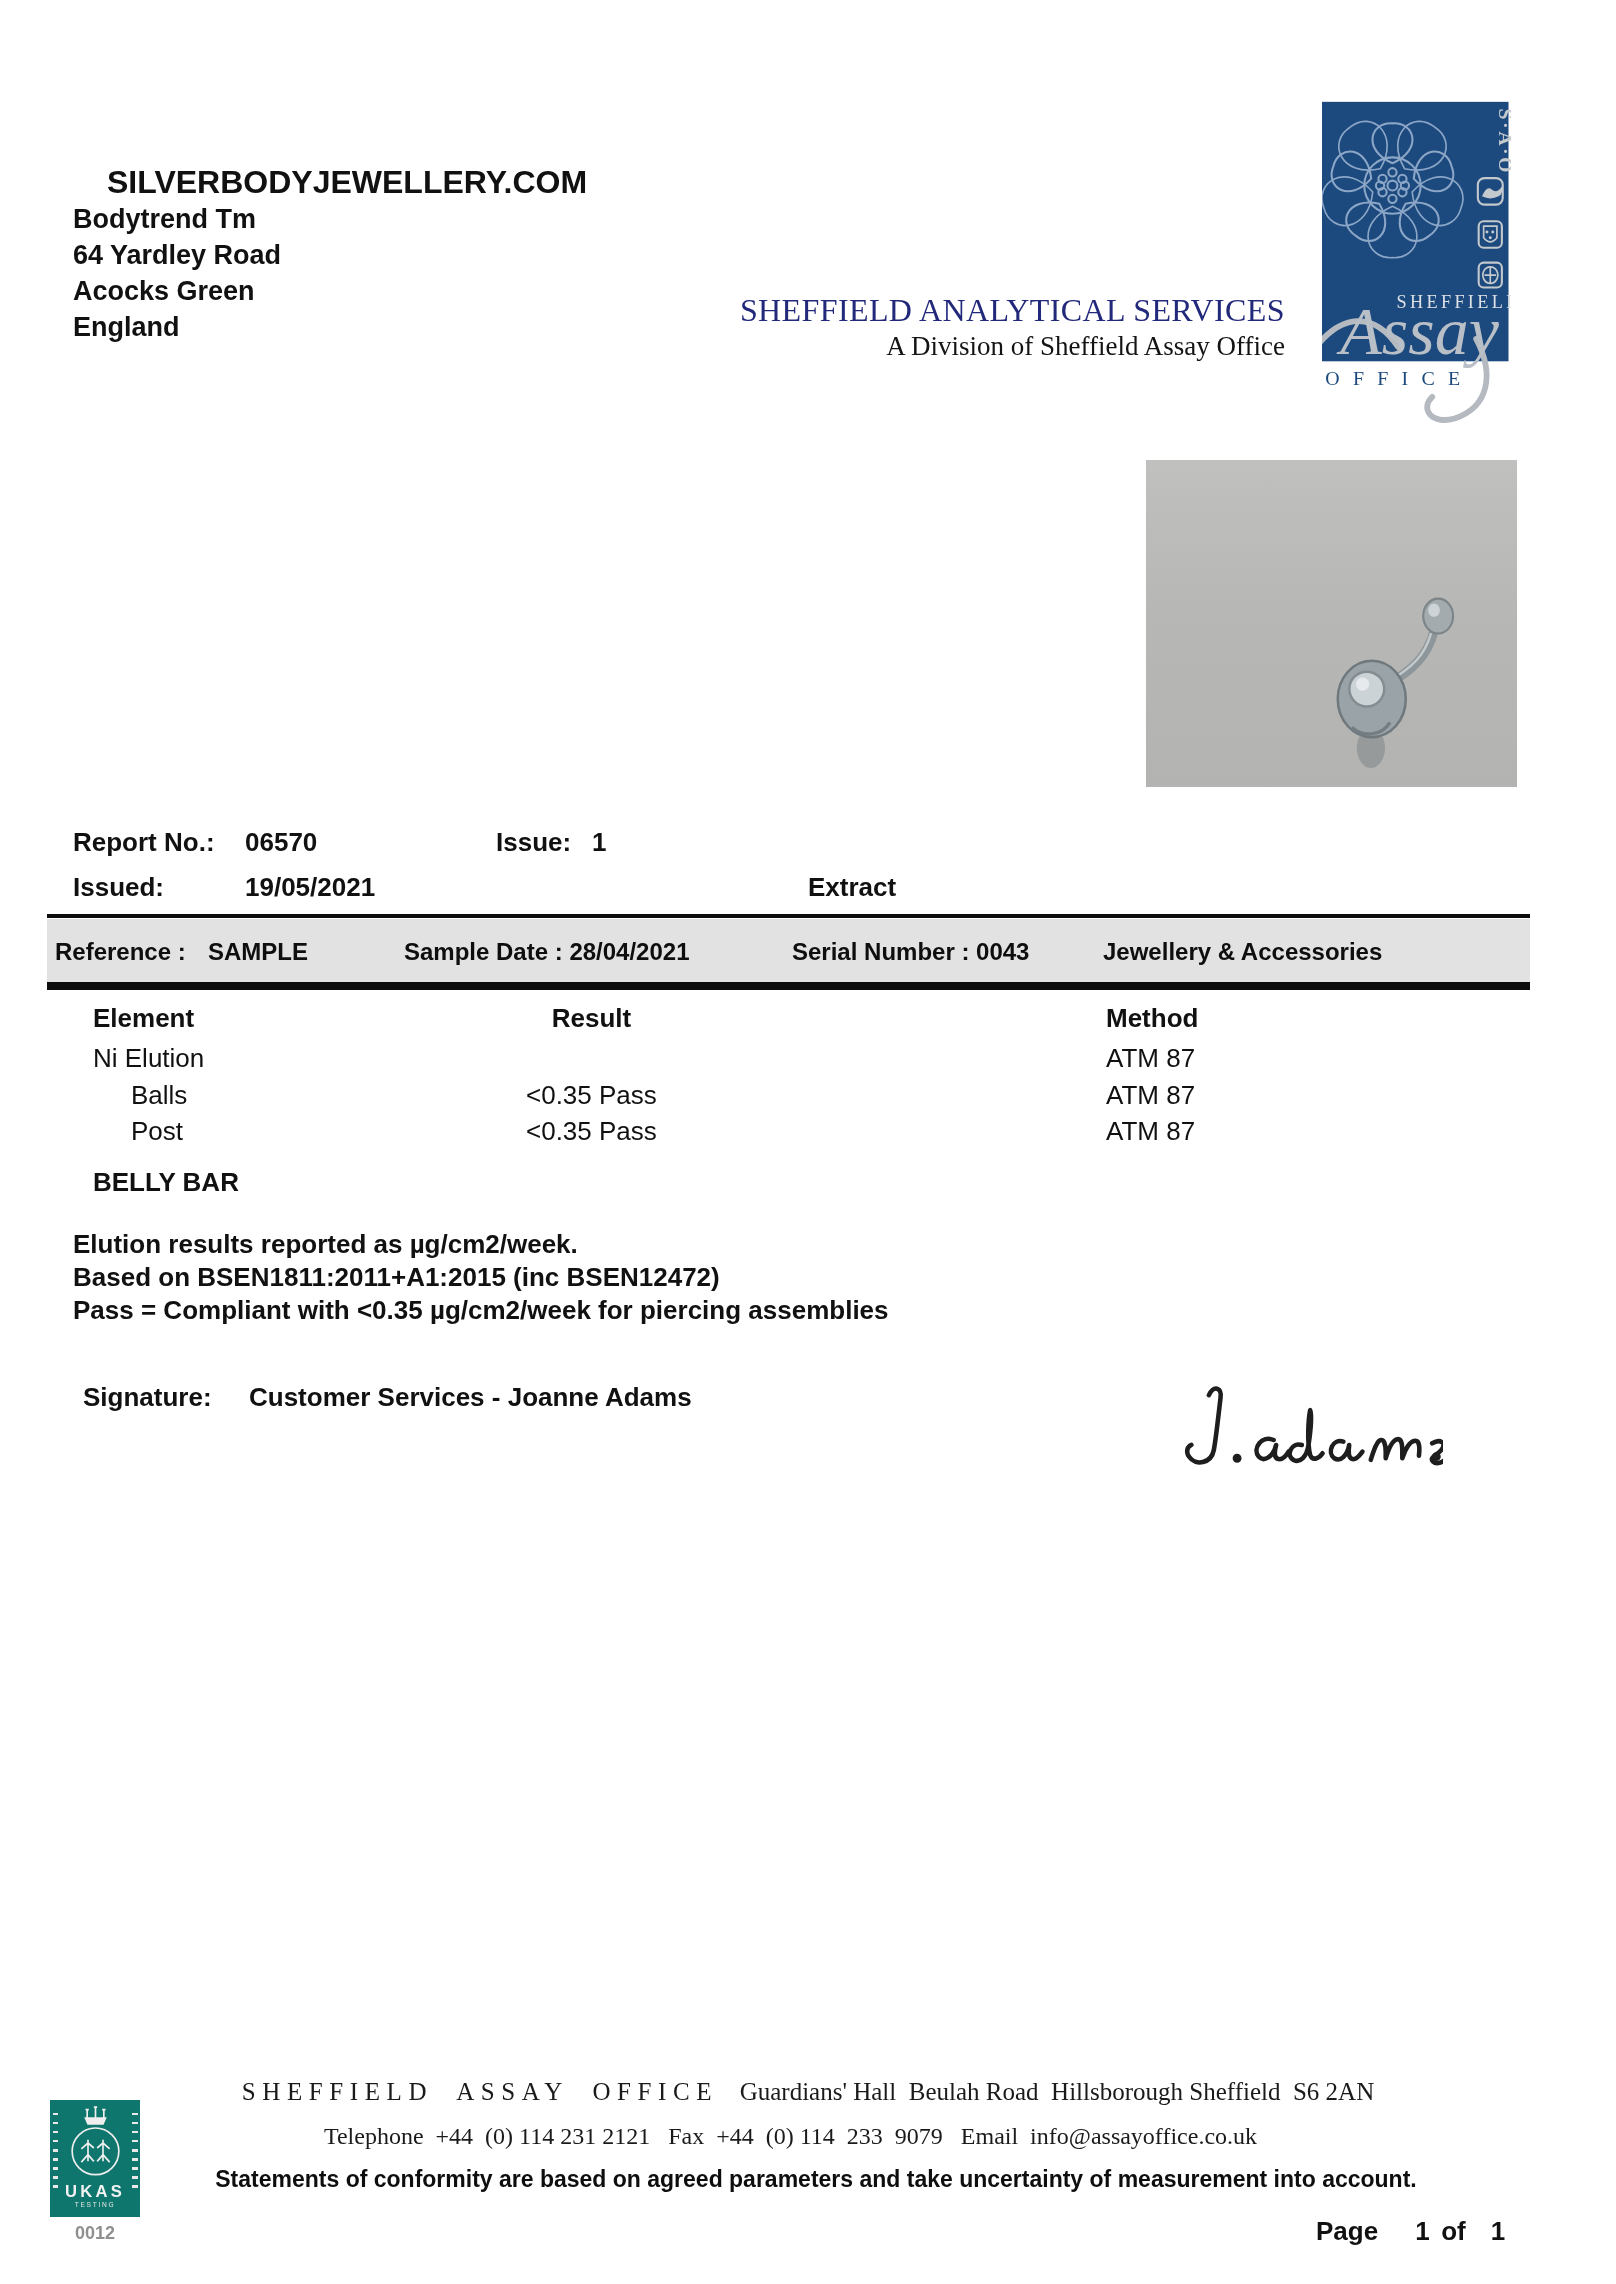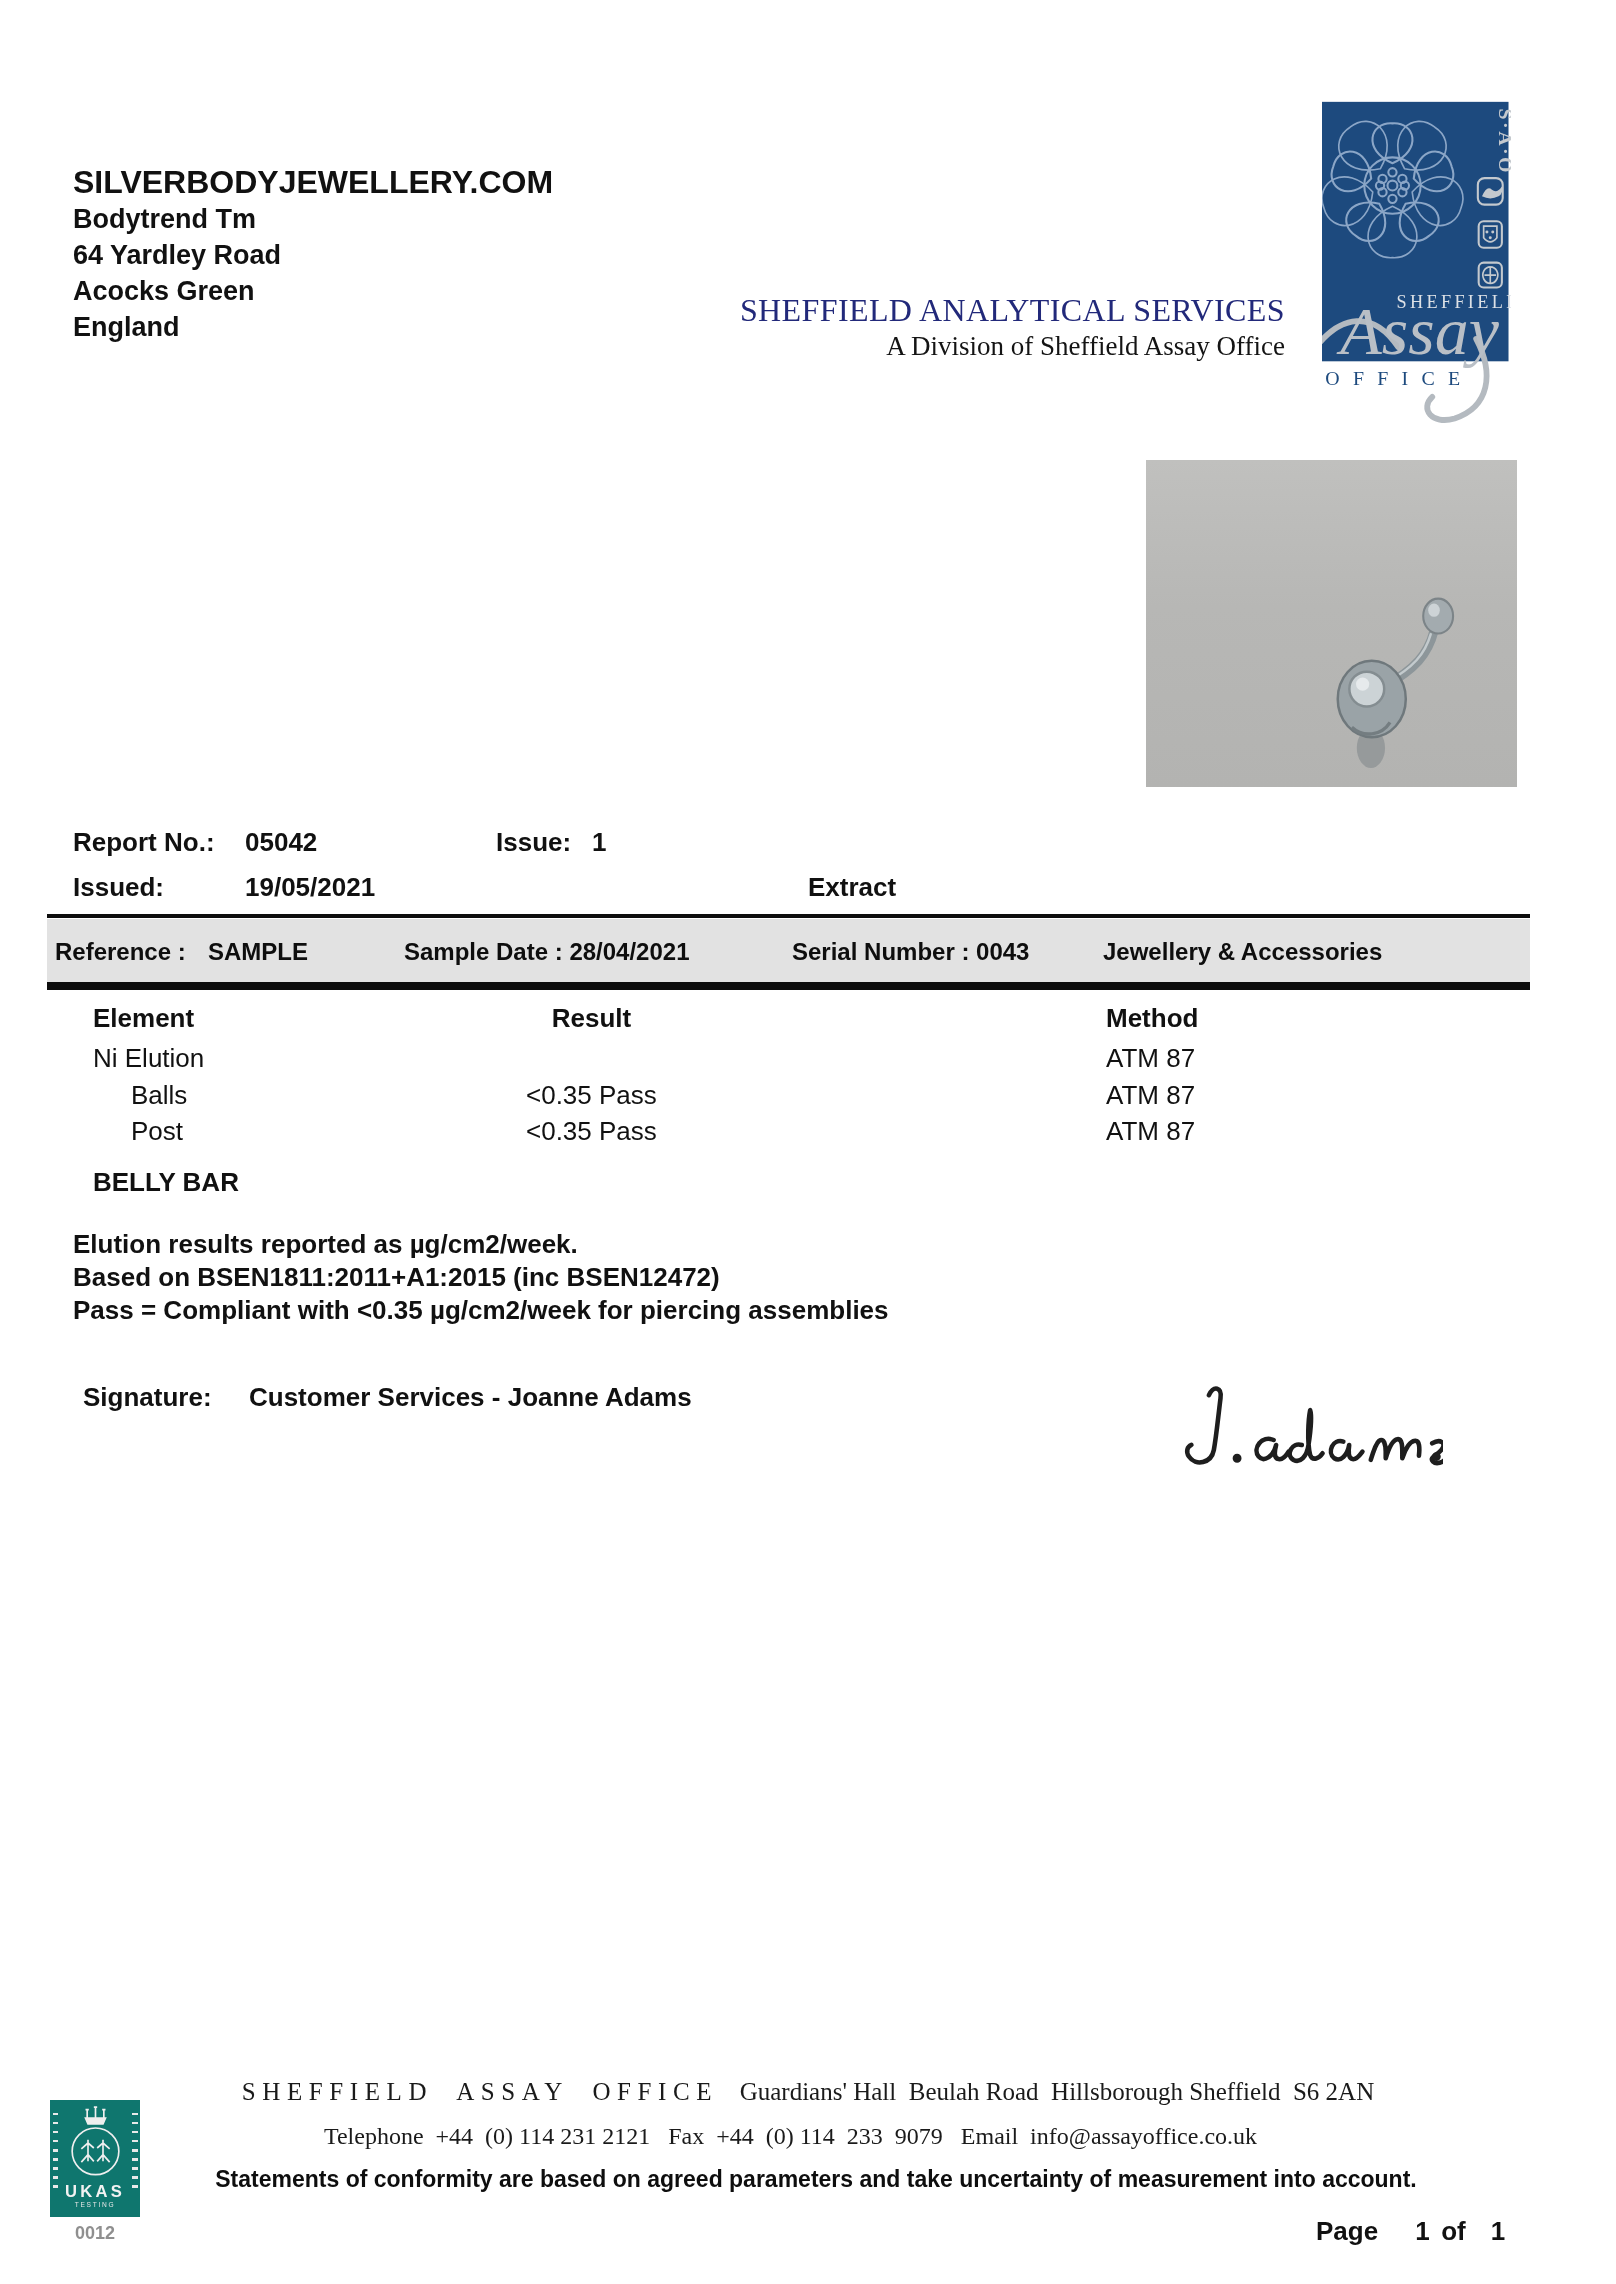--- a/index.html
+++ b/index.html
@@ -6,21 +6,21 @@
   body{
     width:1616px;height:2284px;position:relative;background:#ffffff;
     font-family:"Liberation Sans", sans-serif;color:#111;
     overflow:hidden;
   }
   .abs{position:absolute;}
   .pre{white-space:pre;}
 
   
   .company{left:73px;top:163px;line-height:36px;font-size:27px;font-weight:700;}
-  .company .cname{font-size:32px;line-height:38px;}
+  .company .cname{font-size:32px;line-height:38px;margin-left:34px;}
 
   
   .brandwrap{left:581px;top:292px;width:704px;text-align:right;}
   .brand-title{font-family:"Liberation Serif", serif;font-size:32px;color:#22297a;letter-spacing:0.4px;}
   .brand-sub{font-family:"Liberation Serif", serif;font-size:27px;color:#141414;margin-top:2px;}
 
   
   .logo{left:1322px;top:98px;width:189px;height:326px;}
 
   
@@ -140,21 +140,21 @@
     <ellipse cx="352" cy="188" rx="18" ry="21" fill="#a3abaf" stroke="#7c8488" stroke-width="2.5"></ellipse>
     <ellipse cx="347" cy="181" rx="7" ry="8" fill="#cdd3d6"></ellipse>
     <ellipse cx="272" cy="288" rx="41" ry="46" fill="#9aa3a7" stroke="#6f787c" stroke-width="3"></ellipse>
     <circle cx="266" cy="276" r="21" fill="#ccd3d6" stroke="#848d91" stroke-width="3"></circle>
     <circle cx="261" cy="270" r="8" fill="#e6eaec"></circle>
     <path d="M 248 322 a 30 30 0 0 0 46 -6" stroke="#747d81" stroke-width="4" fill="none"></path>
   </svg>
 </div>
 
 <span class="abs meta" style="left:73px;top:827px">Report No.:</span>
-<span class="abs meta" style="left:245px;top:827px">05042</span>
+<span class="abs meta" style="left:245px;top:827px">06570</span>
 <span class="abs meta" style="left:496px;top:827px">Issue:</span>
 <span class="abs meta" style="left:592px;top:827px">1</span>
 <span class="abs meta" style="left:73px;top:872px">Issued:</span>
 <span class="abs meta" style="left:245px;top:872px">19/05/2021</span>
 <span class="abs meta" style="left:808px;top:872px">Extract</span>
 
 <div class="abs rule" style="left:47px;top:914px;width:1483px;height:4.2px"></div>
 <div class="abs band"></div>
 <div class="abs rule" style="left:47px;top:982px;width:1483px;height:7.5px"></div>
 <span class="abs bandtxt" style="left:55px">Reference :</span>

